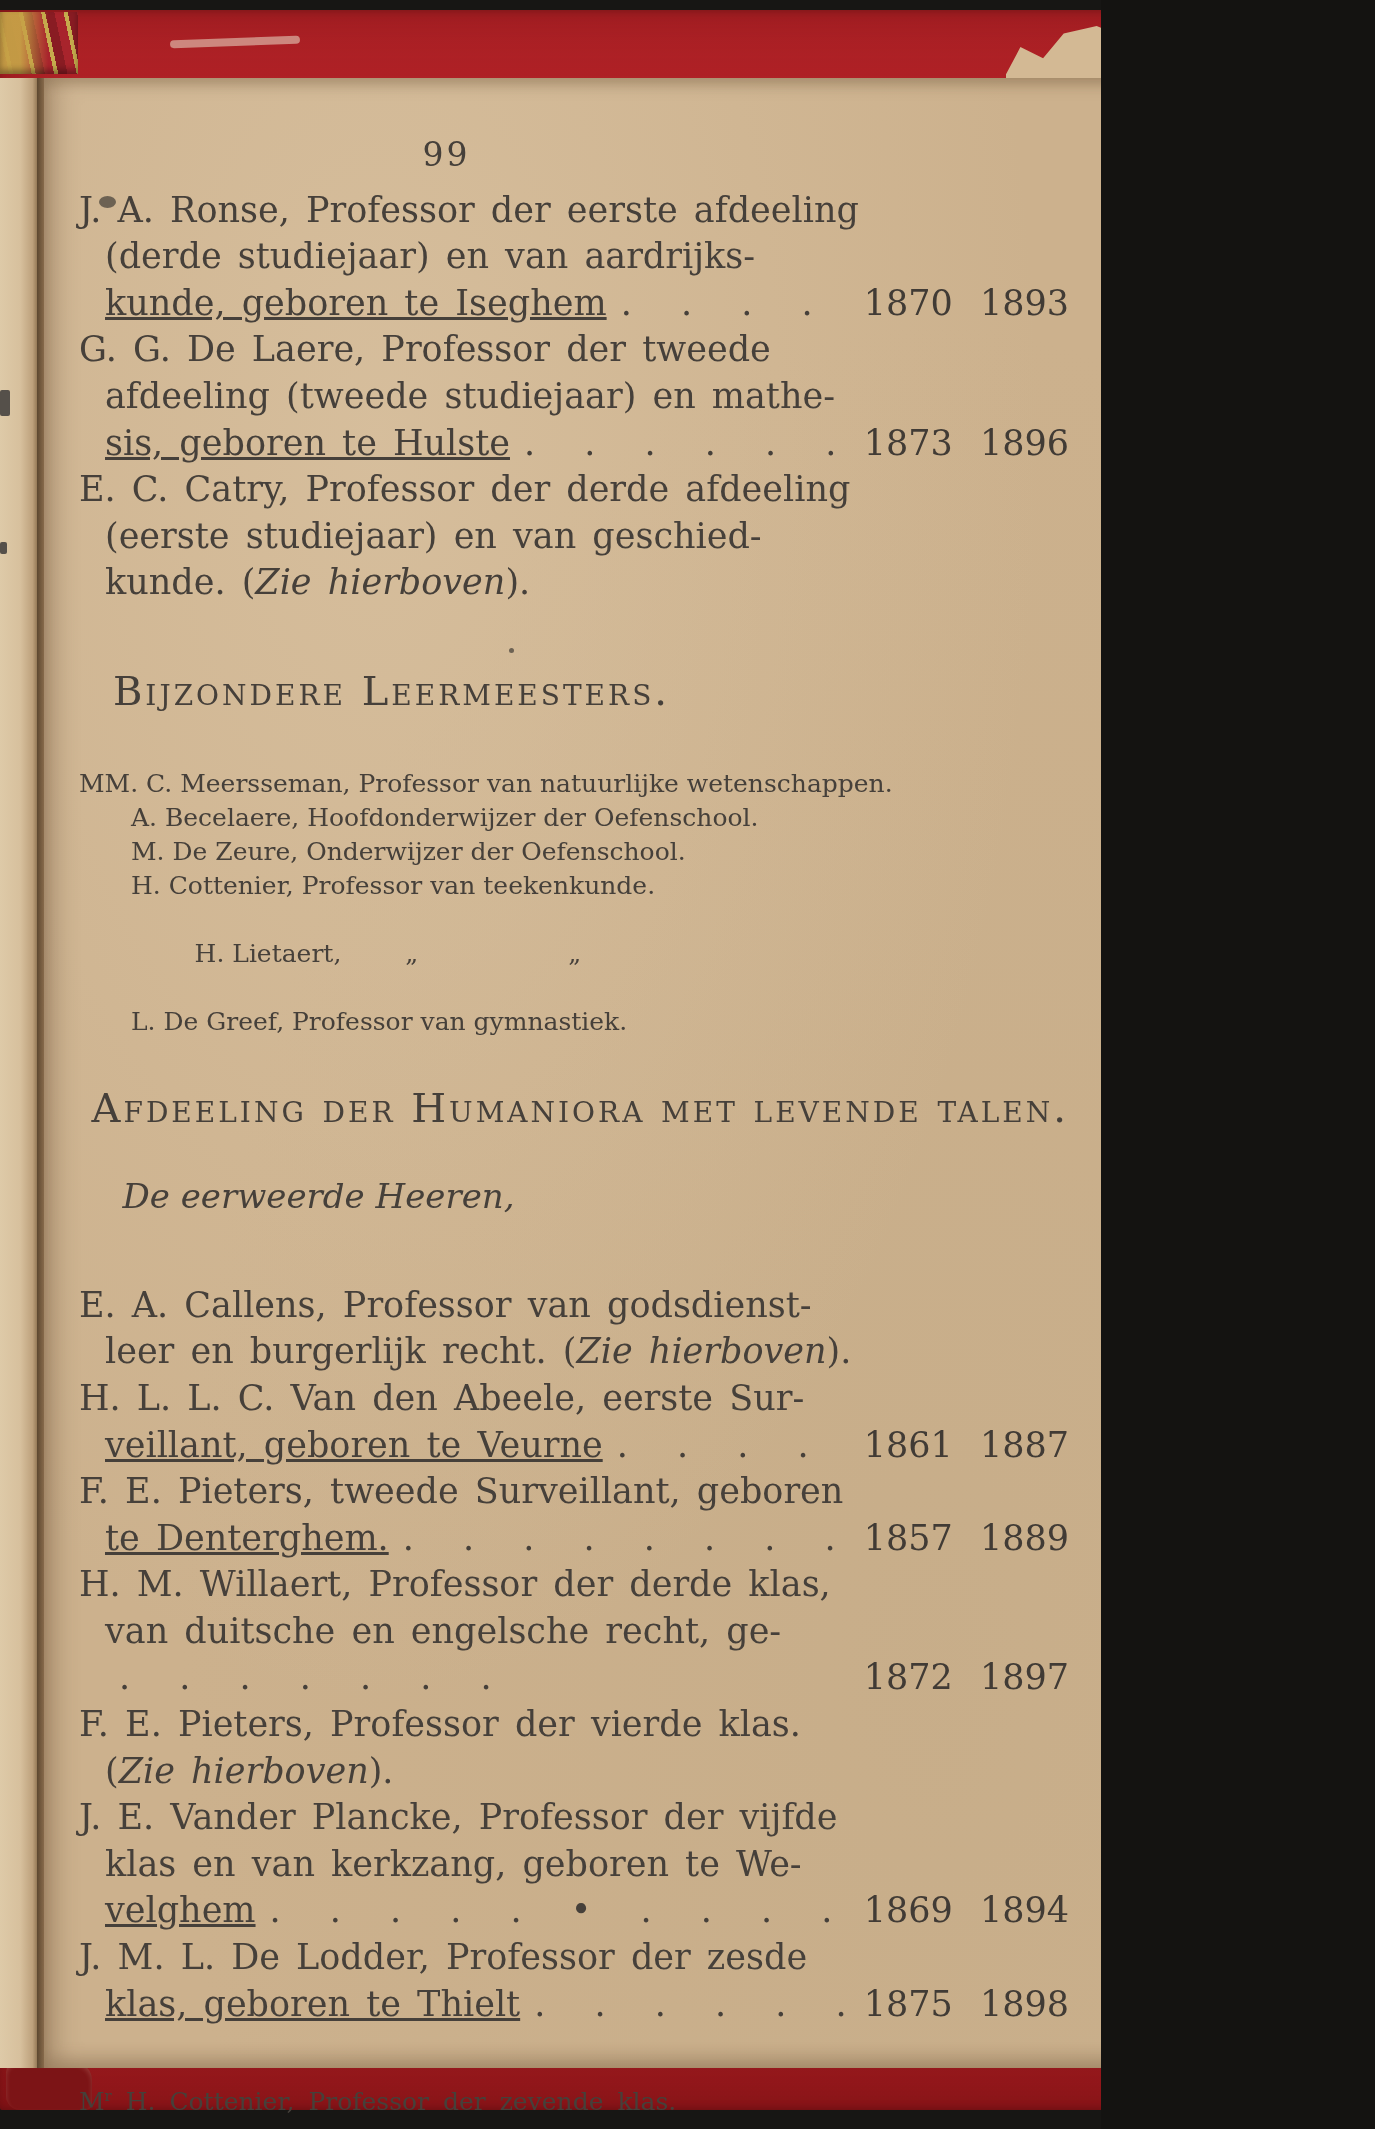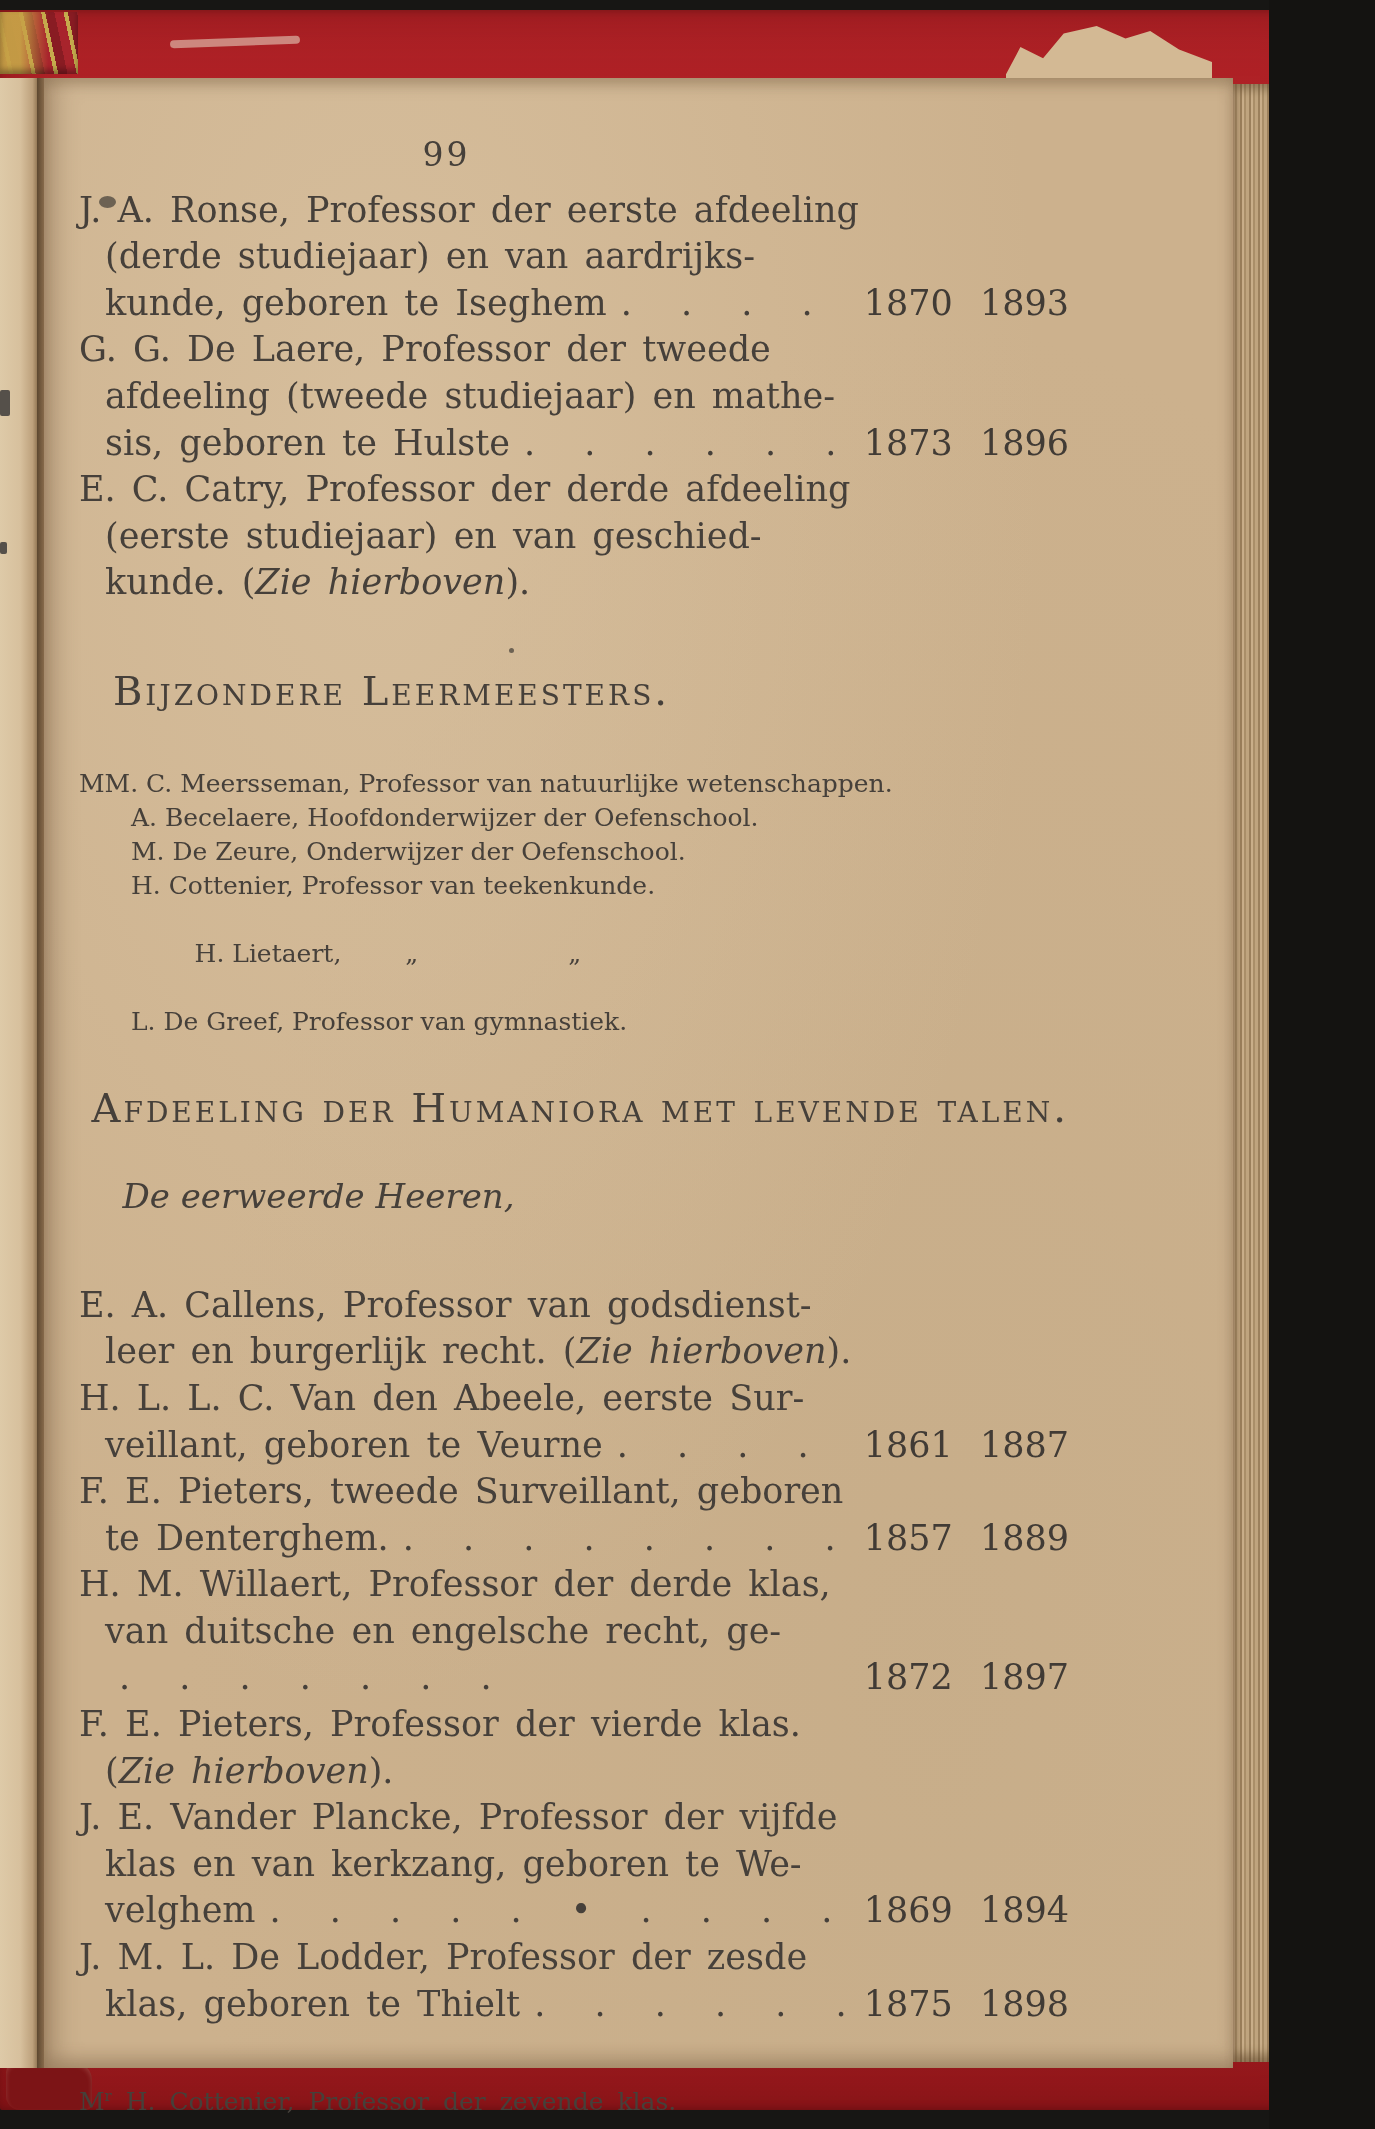--- a/index.html
+++ b/index.html
@@ -1,16 +1,16 @@
 <!DOCTYPE html>
 <html><head>
 <meta charset="utf-8">
 <style>
   html,body{margin:0;padding:0;background:#141311;}
-  .scene{position:relative;width:1269px;height:2129px;background:#171614;overflow:hidden;
+  .scene{position:relative;width:1101px;height:2129px;background:#171614;overflow:hidden;
          font-family:"DejaVu Serif","Liberation Serif",serif;color:#46403a;}
 
   
   .cover{position:absolute;left:0;top:10px;width:1332px;height:2100px;
          background:linear-gradient(180deg,#b22227 0%,#a81f23 10%,#a51e22 55%,#97181c 100%);
          border-radius:0 8px 10px 2px;
          box-shadow:inset 0 0 60px rgba(60,0,0,.35), inset -4px 0 10px rgba(0,0,0,.3);}
   .cover-scratch{position:absolute;left:170px;top:28px;width:130px;height:8px;background:rgba(233,220,200,.55);
          border-radius:4px;transform:rotate(-2deg);}
   
@@ -48,21 +48,21 @@
            #ccb18d;
          box-shadow:inset 14px 0 22px rgba(90,65,40,.25), inset 0 -10px 16px rgba(90,65,40,.22),
                     inset 0 8px 10px rgba(90,65,40,.18);}
 
   .pagenum{width:735px;text-align:center;font-size:33px;letter-spacing:3px;margin-bottom:8px;}
 
   .booktext{font-size:35px;line-height:46.6px;}
   .ln{white-space:nowrap;word-spacing:5px;width:990px;}
   .ind{padding-left:26px;box-sizing:border-box;}
   .lastln{display:flex;align-items:baseline;}
-  .lastln .txt{flex:0 0 auto;}
+  .lastln .txt{flex:0 0 auto;text-decoration:underline;}
   .dots{flex:1 1 auto;overflow:hidden;white-space:nowrap;word-spacing:38px;margin:0 16px 0 14px;}
   .years{flex:0 0 auto;white-space:nowrap;word-spacing:16px;color:#413b35;}
   .it{font-style:italic;}
 
   .h-caps{font-variant:small-caps;font-size:40px;letter-spacing:3px;}
   .h1{width:735px;text-align:center;transform:translateX(-55px);margin:62px 0 52px;}
   .h2{width:990px;text-align:right;margin:46px 0 0;}
   .sub2{width:735px;text-align:center;transform:translateX(-128px);
         font-style:italic;font-size:34px;margin:42px 0 0;}
 

